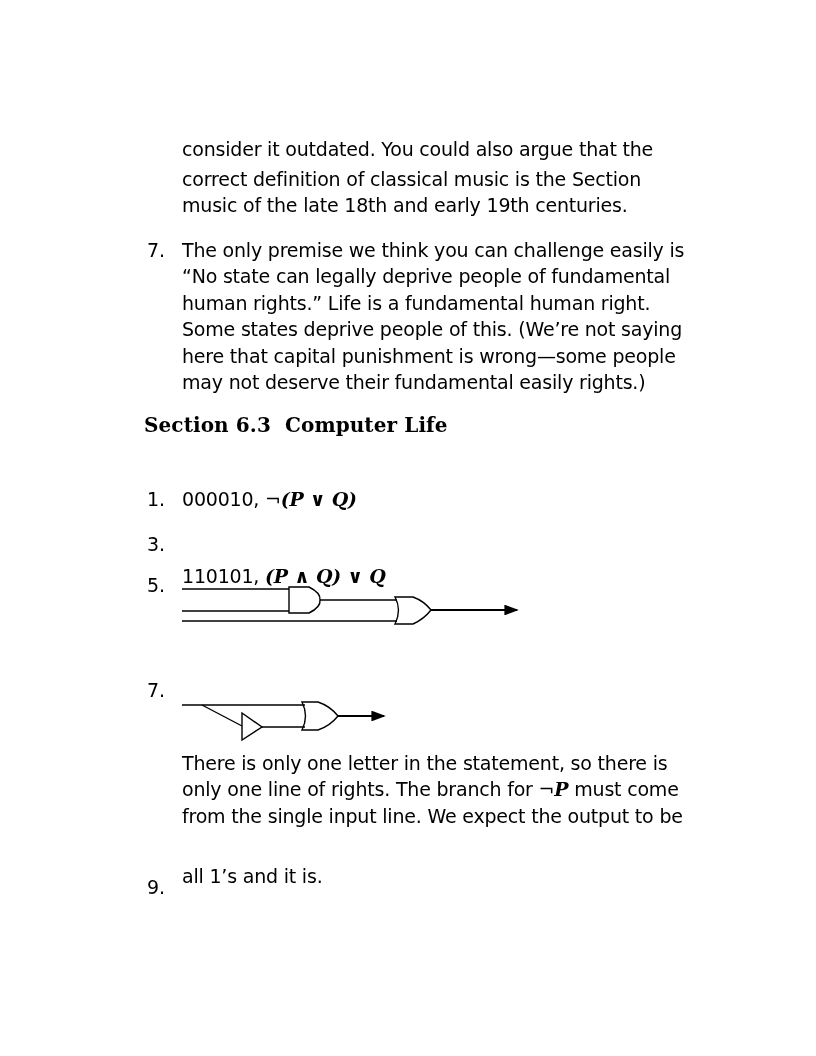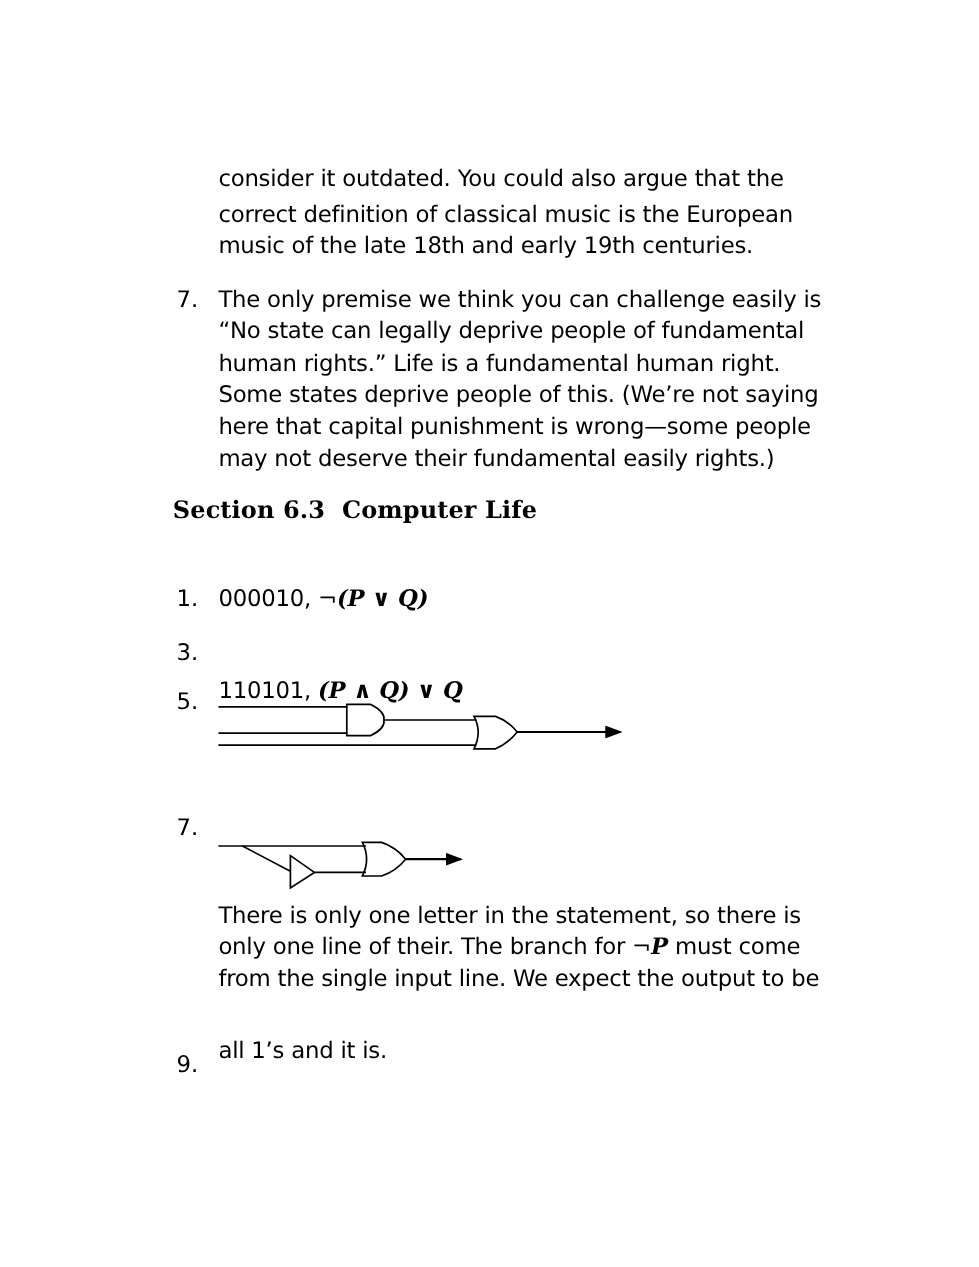--- a/index.html
+++ b/index.html
@@ -11,21 +11,21 @@
   .mathup { font-family: "DejaVu Serif", serif; font-style: normal; }
   .heading { position: absolute; left: 144px; top: 413px; font-family: "DejaVu Serif", serif;
              font-weight: bold; font-size: 20px; letter-spacing: 0.1px; }
   .heading .gap { display: inline-block; width: 14px; }
   svg { position: absolute; left: 0; top: 0; }
 </style>
 </head>
 <body>
 
 <div class="t" style="left:182px; top:136px;">consider it outdated.  You could also argue that the</div>
-<div class="t" style="left:182px; top:166px;">correct definition of classical music is the European</div>
+<div class="t" style="left:182px; top:166px;">correct definition of classical music is the Section</div>
 <div class="t" style="left:182px; top:192px;">music of the late 18th and early 19th centuries.</div>
 
 <div class="num" style="left:147px; top:237px;">7.</div>
 <div class="t" style="left:182px; top:237px;">The only premise we think you can challenge easily is</div>
 <div class="t" style="left:182px; top:263px;">“No state can legally deprive people of fundamental</div>
 <div class="t" style="left:182px; top:290px;">human rights.”  Life is a fundamental human right.</div>
 <div class="t" style="left:182px; top:316px;">Some states deprive people of this. (We’re not saying</div>
 <div class="t" style="left:182px; top:343px;">here that capital punishment is wrong—some people</div>
 <div class="t" style="left:182px; top:369px;">may not deserve their fundamental easily rights.)</div>
 
@@ -71,20 +71,20 @@
     <line x1="202" y1="705" x2="242" y2="726"></line>
     <path d="M242,713 L262,727 L242,740 Z"></path>
     <line x1="262" y1="727" x2="305" y2="727"></line>
     <path d="M302,702 L318,702 Q330,706 338,716 Q330,726 318,730 L302,730 Q309,716 302,702 Z"></path>
     <line x1="338" y1="716" x2="384" y2="716" stroke-width="1.8" marker-end="url(#arrow)"></line>
   </g>
 </svg>
 
 <div class="t" style="left:182px; top:750px;">There is only one letter in the statement, so there is</div>
 <div class="t" style="left:182px; top:776px;">
-  <span>only one line of their.  The branch for</span>
+  <span>only one line of rights.  The branch for</span>
   <span class="mathup">¬</span><span class="math">P</span>
   <span>must come</span>
 </div>
 <div class="t" style="left:182px; top:803px;">from the single input line.  We expect the output to be</div>
 <div class="t" style="left:182px; top:829px;margin-top:34px;">all 1’s and it is.</div>
 
 <div class="num" style="left:147px; top:874px;">9.</div>
 
 </body></html>

